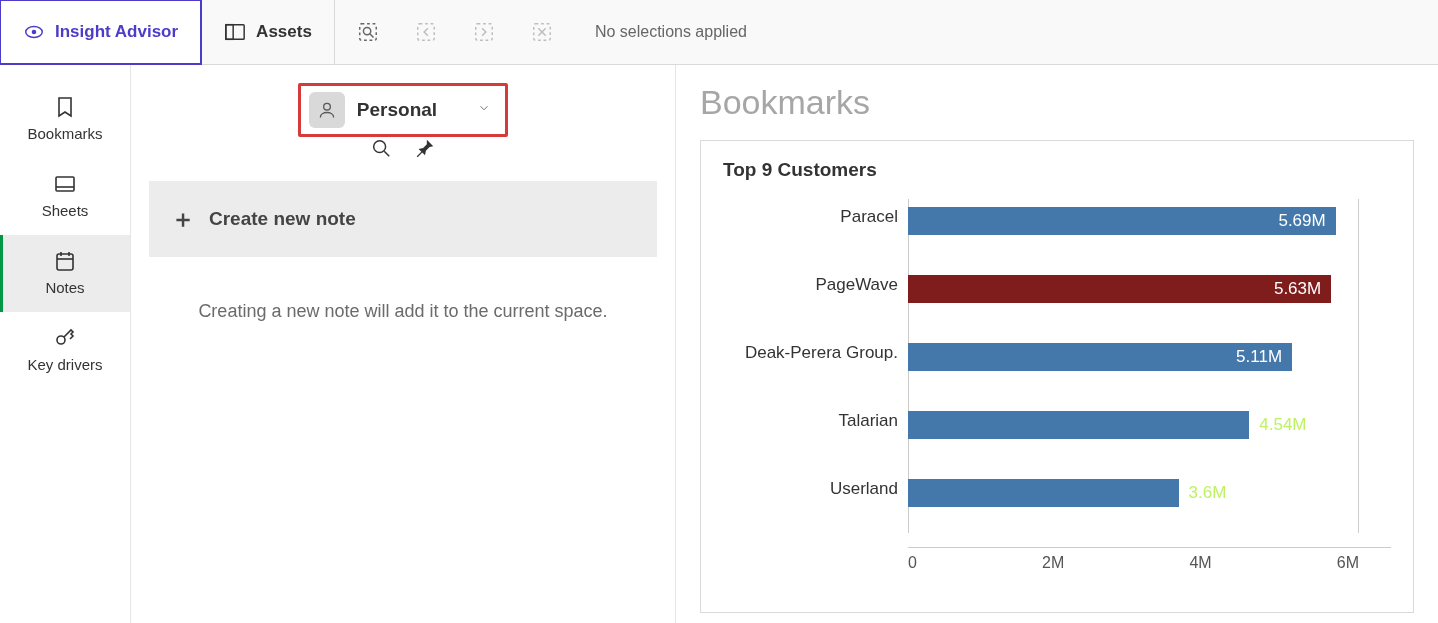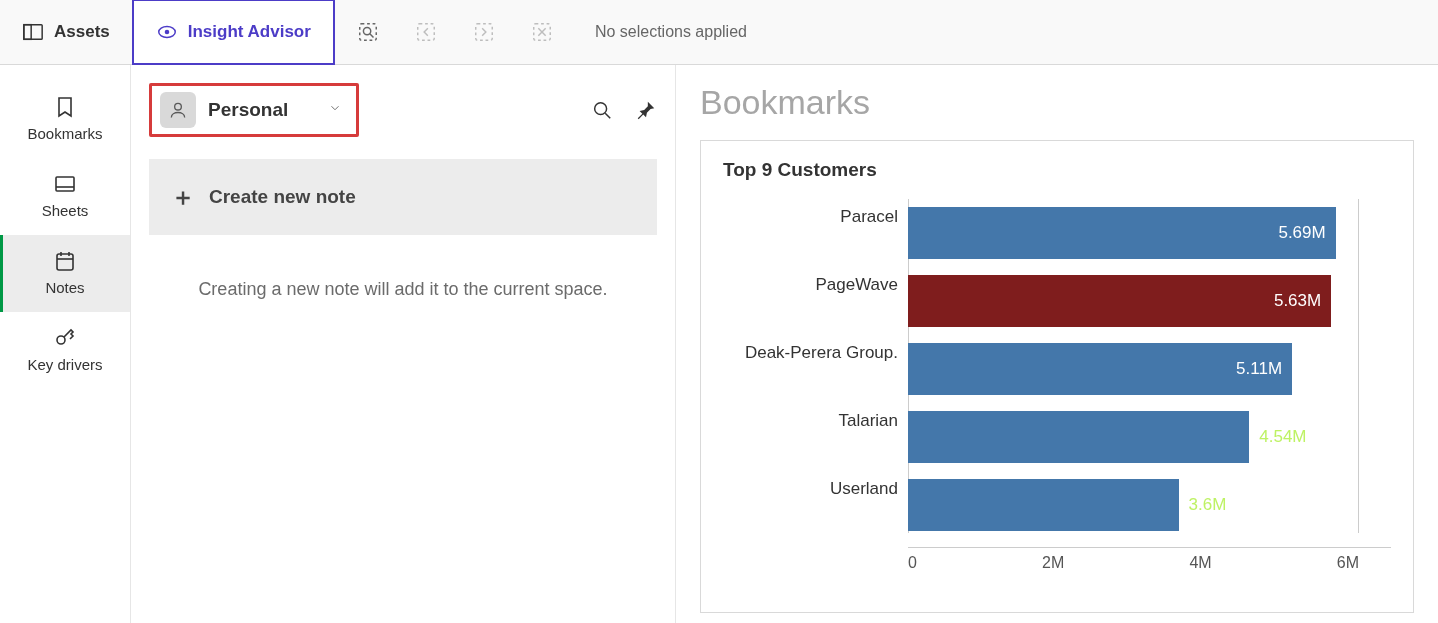--- a/index.html
+++ b/index.html
@@ -17,71 +17,71 @@
 .sel-text { color:#666; font-size:16px; margin-left:6px; }
 
 .main { display:flex; height:558px; }
 .sidenav { width:131px; border-right:1px solid #e6e6e6; display:flex; flex-direction:column; align-items:stretch; padding-top:16px; }
 .navitem { display:flex; flex-direction:column; align-items:center; gap:6px; padding:14px 6px 16px; cursor:pointer; font-size:15px; color:#333; }
 .navitem.active { background:#ececec; position:relative; }
 .navitem.active::before { content:""; position:absolute; left:0; top:0; bottom:0; width:3px; background:#009845; }
 .navitem .ic { width:24px; height:24px; }
 
 .notes-panel { width:545px; border-right:1px solid #e6e6e6; padding:18px 18px 0 18px; display:flex; flex-direction:column; }
-.notes-head { display:flex; align-items:center; justify-content:space-between; margin-bottom:22px; }
+.notes-head { display:flex; align-items:center; justify-content:space-between; margin-bottom:22px;flex-direction:column; }
 .space-sel { display:flex; align-items:center; gap:12px; padding:6px 14px 6px 8px; border:3px solid #d63b3b; border-radius:2px; cursor:pointer; }
 .space-sel .avatar { width:36px; height:36px; border-radius:6px; background:#d9d9d9; display:flex; align-items:center; justify-content:center; }
 .space-sel .label { font-size:19px; font-weight:600; }
 .space-sel .chev { color:#666; margin-left:28px; }
 .head-actions { display:flex; gap:22px; }
 .head-actions .ic { width:22px; height:22px; color:#333; cursor:pointer; }
 
 .create-row { background:#ececec; padding:26px 22px; display:flex; align-items:center; gap:14px; font-size:19px; font-weight:600; color:#444; cursor:pointer; }
 .create-row .plus { font-size:24px; line-height:1; }
 .hint { text-align:center; color:#6b6b6b; font-size:18px; margin-top:44px; }
 
 .dash { flex:1; padding:18px 24px; background:#fff; }
 .dash-title { font-size:34px; color:#a6a6a6; font-weight:400; margin-bottom:18px; }
 .chart-card { border:1px solid #d9d9d9; padding:18px 22px 40px 22px; }
 .chart-title { font-weight:700; font-size:19px; margin-bottom:18px; }
 .barchart { position:relative; }
 .bars-area { margin-left:185px; position:relative; padding:8px 32px 0 0; }
 .bar-row { display:flex; align-items:flex-start; height:54px; margin-bottom:14px; }
 .bar-label { position:absolute; left:-185px; width:175px; text-align:right; font-size:17px; color:#333; }
-.bar { height:52px; background:#4477aa; position:relative; }
+.bar { height:28px; background:#4477aa; position:relative; }
 .bar-val-in { position:absolute; right:10px; top:50%; transform:translateY(-50%); color:#fff; font-size:17px; }
 .bar-val-out { position:absolute; left:calc(100% + 10px); top:50%; transform:translateY(-50%); color:#bef264; font-size:17px; white-space:nowrap; }
 .axis { margin-left:185px; padding-right:32px; display:flex; justify-content:space-between; border-top:1px solid #ccc; padding-top:6px; font-size:16px; color:#555; }
 .plot-border { position:absolute; top:0; bottom:0; width:1px; background:#ccc; }
 .plot-border.left { left:185px; }
 .plot-border.right { right:32px; }
 
 svg { fill:none; stroke:currentColor; stroke-width:1.6; }
 </style>
 </head>
 <body>
 
 <div class="topbar">
+  <div class="topbtn advisor">
+    <span class="ic">
+      <svg viewBox="0 0 24 24">
+          <ellipse cx="12" cy="12" rx="9" ry="6"></ellipse>
+          <circle cx="12" cy="12" r="2.5" fill="currentColor" stroke="none"></circle>
+        </svg>
+    </span>
+    <span>Insight Advisor</span>
+  </div>
   <div class="topbtn assets">
     <span class="ic">
       <svg viewBox="0 0 24 24">
           <rect x="2" y="4" width="20" height="16" rx="1"></rect>
           <rect x="2" y="4" width="8" height="16"></rect>
         </svg>
     </span>
     <span>Assets</span>
-  </div>
-  <div class="topbtn advisor">
-    <span class="ic">
-      <svg viewBox="0 0 24 24">
-          <ellipse cx="12" cy="12" rx="9" ry="6"></ellipse>
-          <circle cx="12" cy="12" r="2.5" fill="currentColor" stroke="none"></circle>
-        </svg>
-    </span>
-    <span>Insight Advisor</span>
   </div>
   <div class="sel-tools">
     <span class="ic">
       <svg viewBox="0 0 24 24">
           <rect x="3" y="3" width="18" height="18" rx="2" stroke-dasharray="3 3"></rect>
           <circle cx="11" cy="11" r="4"></circle>
           <line x1="14" y1="14" x2="18" y2="18"></line>
         </svg>
     </span>
     <span class="ic dis">

